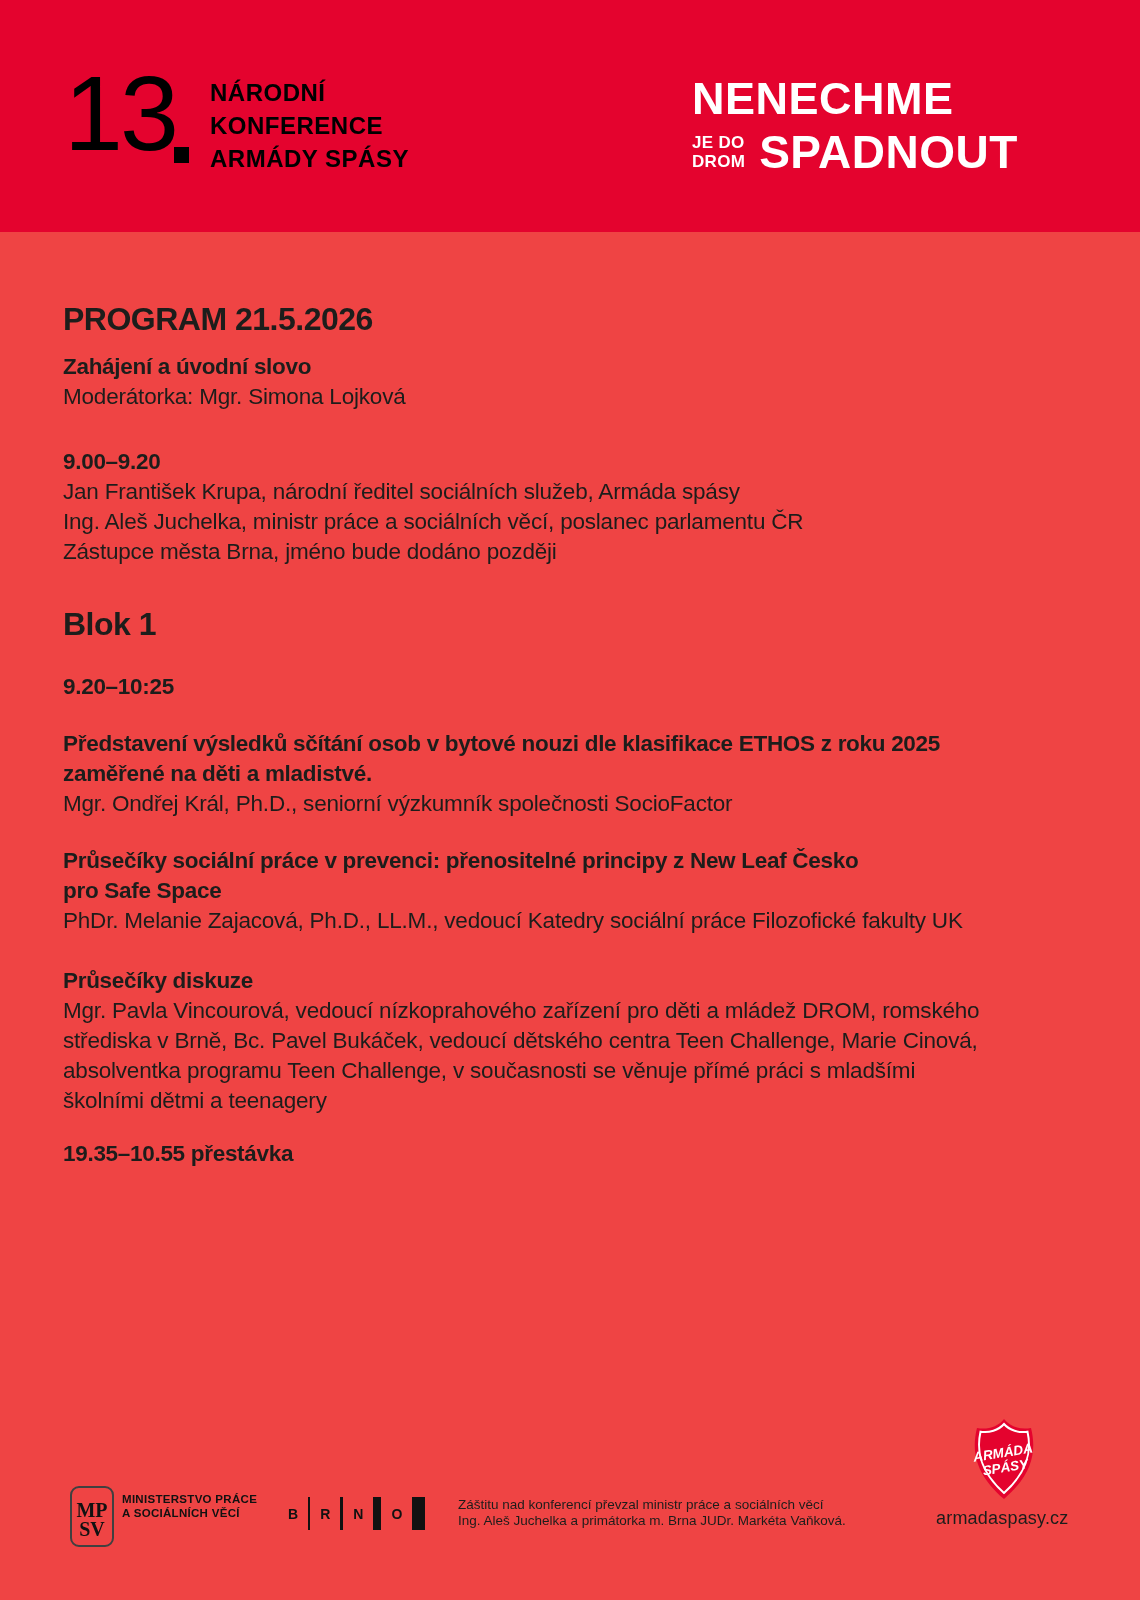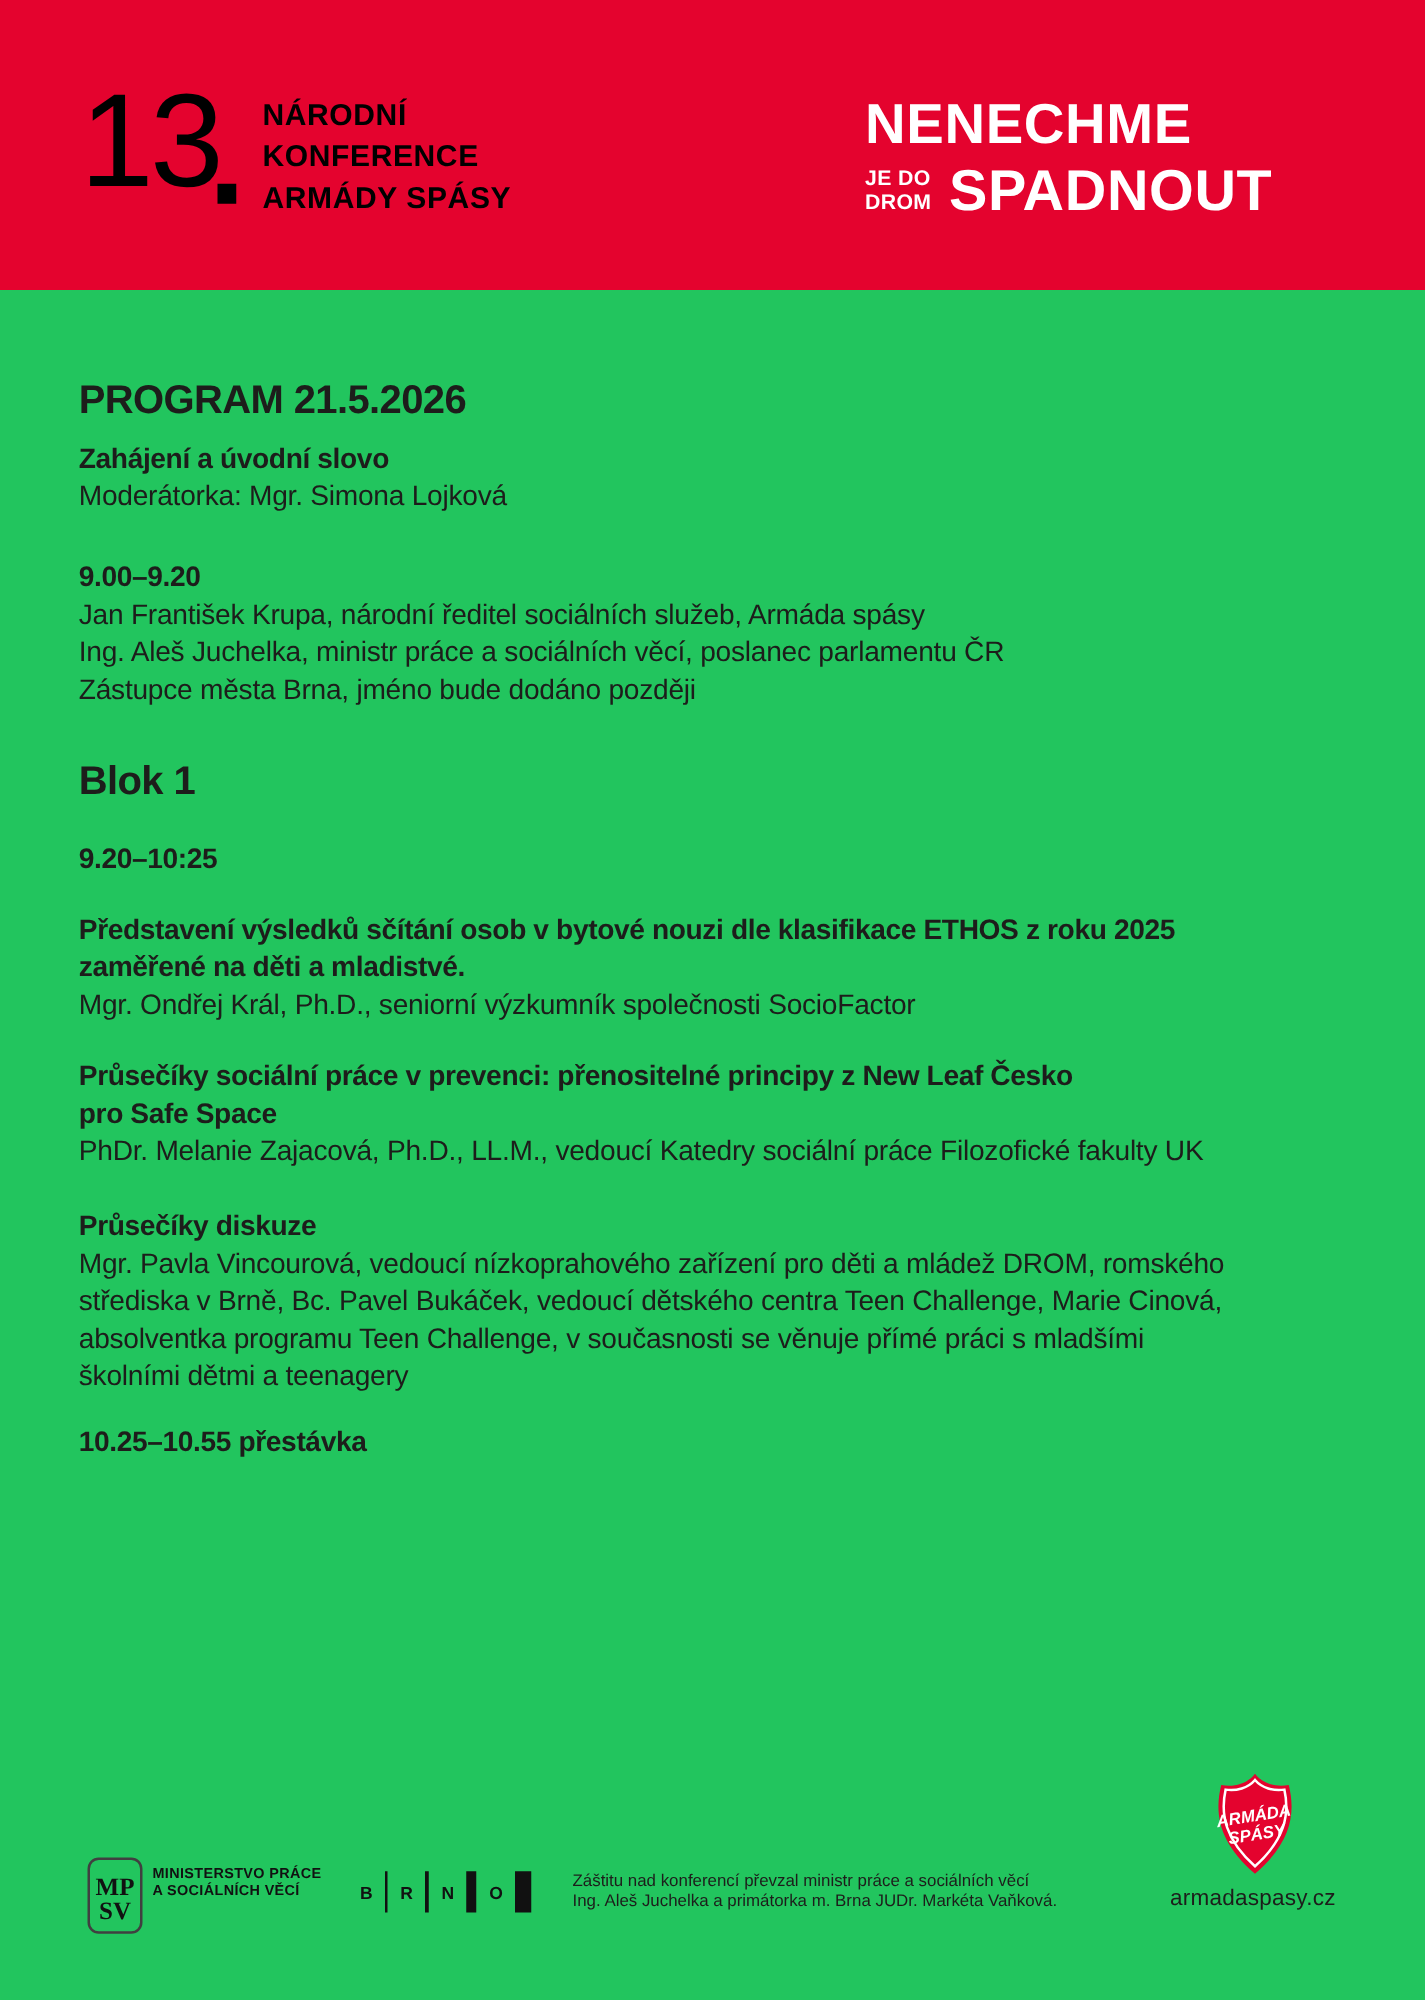--- a/index.html
+++ b/index.html
@@ -1,17 +1,17 @@
 <!DOCTYPE html>
 <html><head>
 <meta charset="utf-8">
 <style>
   html,body{margin:0;padding:0;background:#fff;}
   .page{
-    position:relative;width:1140px;height:1600px;background:#22c55e;
+    position:relative;width:1140px;height:1600px;background:#ef4444;
     font-family:"Liberation Sans","DejaVu Sans",sans-serif;color:#1d1d1b;
     overflow:hidden;
   }
   
   .banner{position:absolute;left:0;top:0;width:1140px;height:232px;background:#E4032E;}
   .big-number{
     position:absolute;left:64px;top:60px;font-size:106px;line-height:1;
     font-weight:500;color:#000;letter-spacing:-3px;
   }
   .number-dot{position:absolute;left:174px;top:147px;width:15px;height:16px;background:#000;}
@@ -93,21 +93,21 @@
   <div class="abs t b" style="top:846px;">Průsečíky sociální práce v prevenci: přenositelné principy z New Leaf Česko
 pro Safe Space</div>
   <div class="abs t" style="top:906px;">PhDr. Melanie Zajacová, Ph.D., LL.M., vedoucí Katedry sociální práce Filozofické fakulty UK</div>
 
   <div class="abs t b" style="top:966px;">Průsečíky diskuze</div>
   <div class="abs t" style="top:996px;">Mgr. Pavla Vincourová, vedoucí nízkoprahového zařízení pro děti a mládež DROM, romského
 střediska v Brně, Bc. Pavel Bukáček, vedoucí dětského centra Teen Challenge, Marie Cinová,
 absolventka programu Teen Challenge, v současnosti se věnuje přímé práci s mladšími
 školními dětmi a teenagery</div>
 
-  <div class="abs t b" style="top:1139px;">10.25–10.55 přestávka</div>
+  <div class="abs t b" style="top:1139px;">19.35–10.55 přestávka</div>
 
   <div class="mpsv-logo" style="white-space:pre-line;">MP
 SV</div>
   <div class="mpsv-label">MINISTERSTVO PRÁCE
 A SOCIÁLNÍCH VĚCÍ</div>
 
   <div class="brno-logo">
     <span class="brno-letter">B</span>
     <span class="brno-bar bar-w1"></span>
     <span class="brno-letter">R</span>

